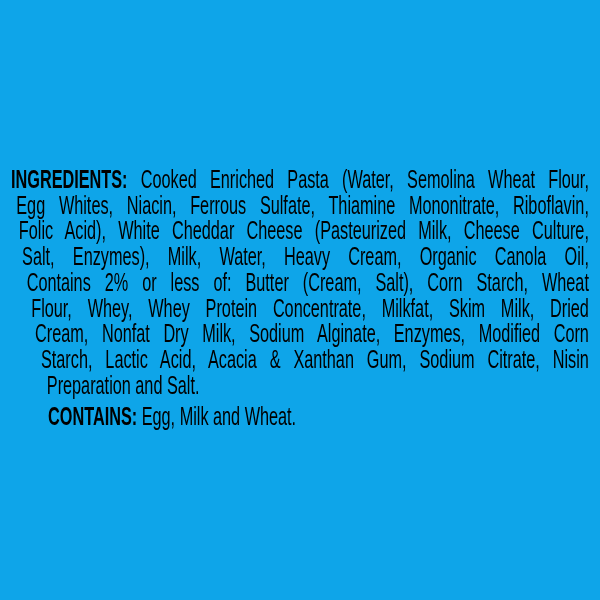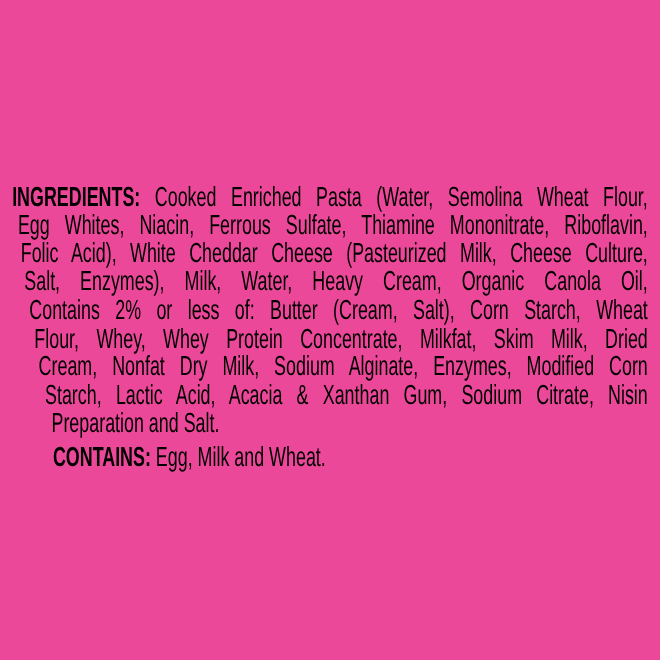--- a/index.html
+++ b/index.html
@@ -7,21 +7,21 @@
     padding: 0;
     width: 600px;
     height: 600px;
     background: #ffffff;
     overflow: hidden;
   }
   .label-canvas {
     position: relative;
     width: 600px;
     height: 600px;
-    background: #ec4899;
+    background: #0ea5e9;
   }
   
   .text-block {
     position: absolute;
     left: 0;
     top: 167px;
     width: 923px;               
     transform: scaleX(0.65);
     transform-origin: 0 0;
     font-family: "Liberation Sans", "DejaVu Sans", sans-serif;

